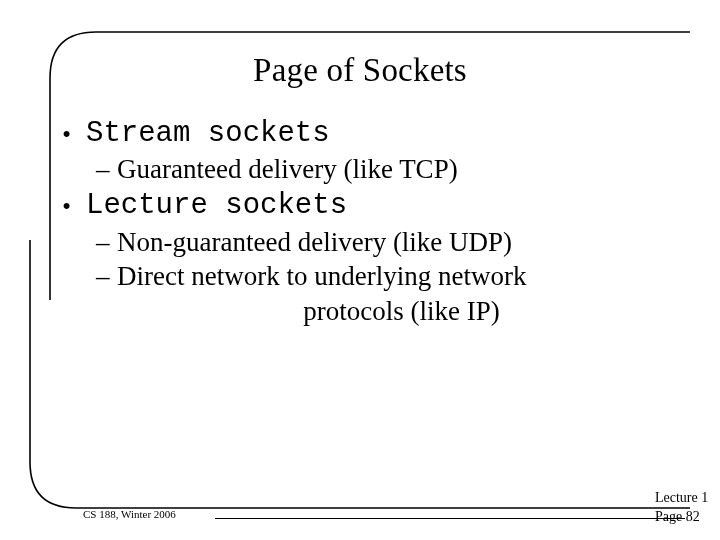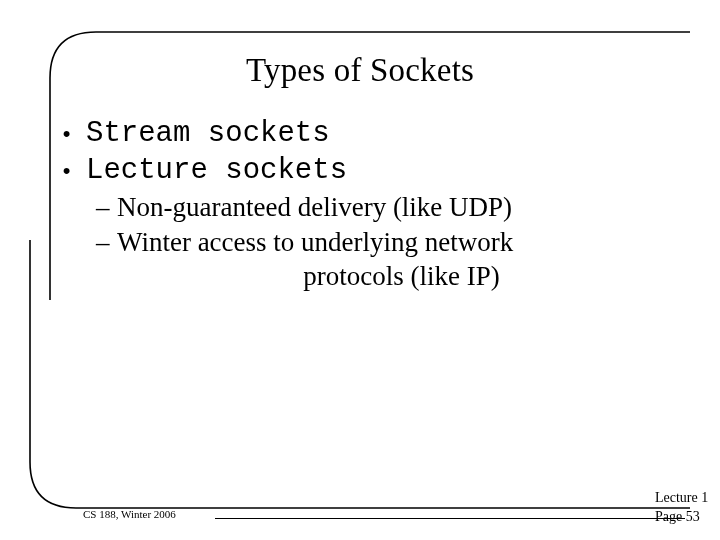--- a/index.html
+++ b/index.html
@@ -101,42 +101,45 @@
 </head>
 <body>
 
 <div class="slide">
 
   <svg class="frame-svg" viewBox="0 0 720 540">
     <path d="M 690 32 L 96 32 Q 50 32 50 78 L 50 300" fill="none" stroke="#000000" stroke-width="1.6"></path>
     <path d="M 30 240 L 30 462 Q 30 508 76 508 L 690 508" fill="none" stroke="#000000" stroke-width="1.6"></path>
   </svg>
 
-  <div class="title">Types of Sockets</div>
+  <div class="title">Page of Sockets</div>
 
   <div class="body">
     <div class="lvl1">
       <span class="bullet">•</span><span>Stream sockets</span>
+    </div>
+    <div class="lvl2">
+      <span class="dash">–</span><span>Guaranteed delivery (like TCP)</span>
     </div>
     <div class="lvl1">
       <span class="bullet">•</span><span>Lecture sockets</span>
     </div>
     <div class="lvl2">
       <span class="dash">–</span><span>Non-guaranteed delivery (like UDP)</span>
     </div>
     <div class="lvl2">
-      <span class="dash">–</span><span>Winter access to underlying network</span>
+      <span class="dash">–</span><span>Direct network to underlying network</span>
     </div>
     <div class="lvl2 cont">
       <span>protocols (like IP)</span>
     </div>
   </div>
 
   <div class="footline"></div>
 
   <div class="footer-left">CS 188, Winter 2006</div>
 
   <div class="footer-right">
     <div>Lecture 1</div>
-    <div>Page 53</div>
+    <div>Page 82</div>
   </div>
 
 </div>
 
 </body></html>

